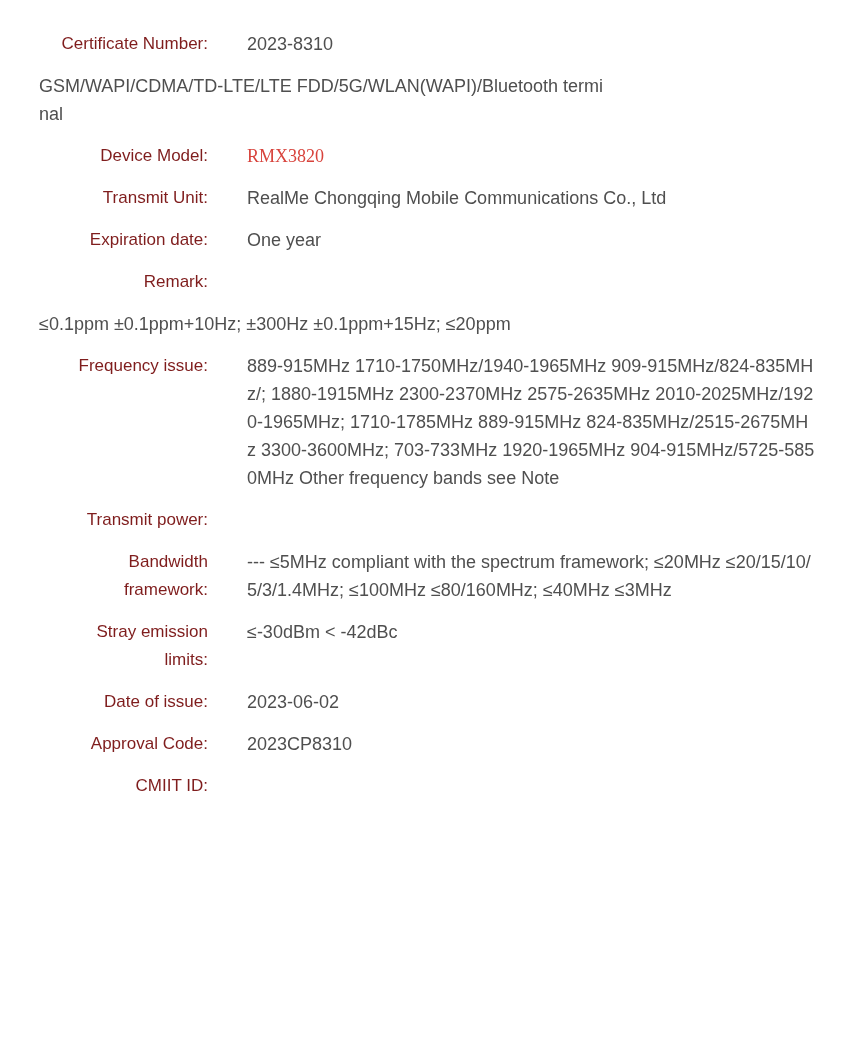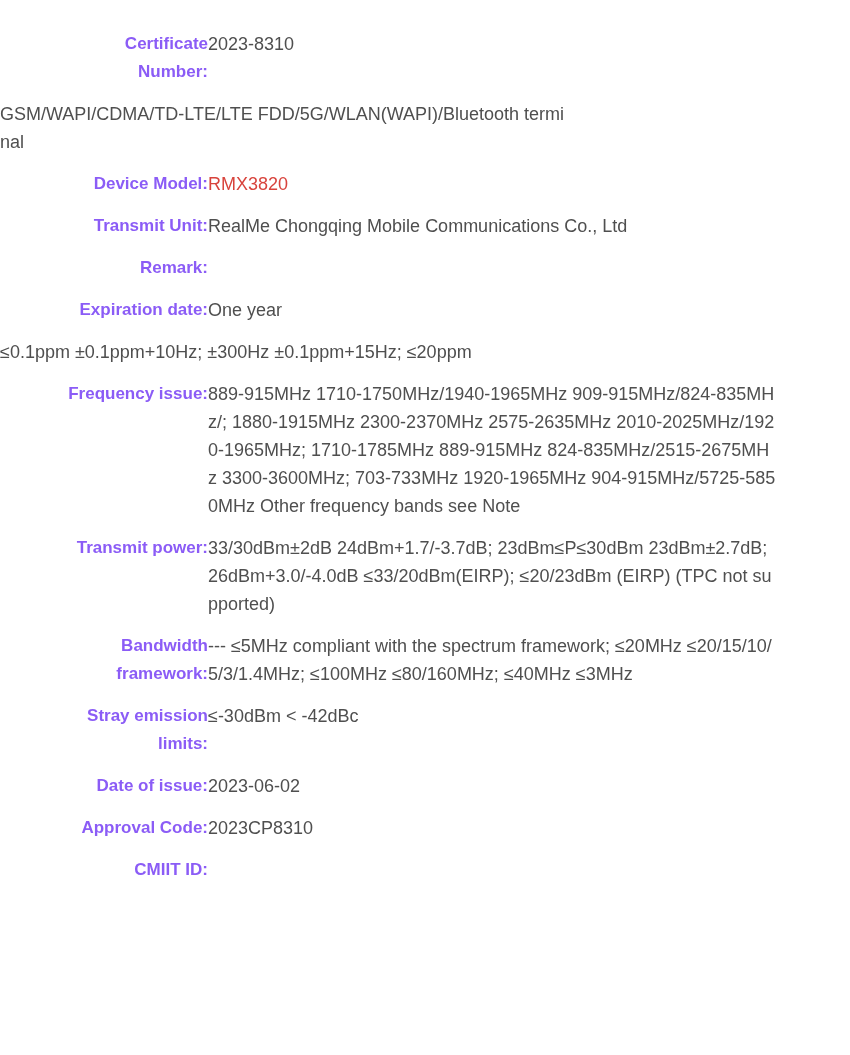--- a/index.html
+++ b/index.html
@@ -17,35 +17,37 @@
   }
   .row {
     display: flex;
     align-items: flex-start;
     margin-bottom: 14px;
   }
   .label {
     width: 155px;
     margin-left: 53px;
     text-align: right;
-    font-weight: bold;
+    font-weight: normal;
     font-size: 17px;
     line-height: 28px;
-    color: #8b5cf6;
+    color: #7f1d1d;
   }
   .value {
     width: 568px;
+    margin-left: 39px;
     font-size: 18px;
     line-height: 28px;
     color: #4f4f4f;
     word-break: break-all;
     min-height: 28px;
   }
   .value.model {
     color: #d8433c;
+    font-family: Liberation Serif, serif;
   }
 </style>
 </head>
 <body>
 
 <div class="page">
 
   <div class="row">
     <div class="label">Certificate Number:</div>
     <div class="value">2023-8310</div>
@@ -59,41 +61,40 @@
     <div class="label">Device Model:</div>
     <div class="value model">RMX3820</div>
   </div>
 
   <div class="row">
     <div class="label">Transmit Unit:</div>
     <div class="value">RealMe Chongqing Mobile Communications Co., Ltd</div>
   </div>
 
   <div class="row">
-    <div class="label">Remark:</div>
-    <div class="value"></div>
+    <div class="label">Expiration date:</div>
+    <div class="value">One year</div>
   </div>
 
   <div class="row">
-    <div class="label">Expiration date:</div>
-    <div class="value">One year</div>
+    <div class="label">Remark:</div>
+    <div class="value"></div>
   </div>
 
   <div class="row">
     <div class="value">≤0.1ppm ±0.1ppm+10Hz; ±300Hz ±0.1ppm+15Hz; ≤20ppm</div>
   </div>
 
   <div class="row">
     <div class="label">Frequency issue:</div>
     <div class="value">889-915MHz 1710-1750MHz/1940-1965MHz 909-915MHz/824-835MHz/; 1880-1915MHz 2300-2370MHz 2575-2635MHz 2010-2025MHz/1920-1965MHz; 1710-1785MHz 889-915MHz 824-835MHz/2515-2675MHz 3300-3600MHz; 703-733MHz 1920-1965MHz 904-915MHz/5725-5850MHz Other frequency bands see Note</div>
   </div>
 
   <div class="row">
     <div class="label">Transmit power:</div>
-    <div class="value">33/30dBm±2dB 24dBm+1.7/-3.7dB; 23dBm≤P≤30dBm 23dBm±2.7dB; 26dBm+3.0/-4.0dB ≤33/20dBm(EIRP); ≤20/23dBm (EIRP) (TPC not supported)</div>
   </div>
 
   <div class="row">
     <div class="label">Bandwidth framework:</div>
     <div class="value">--- ≤5MHz compliant with the spectrum framework; ≤20MHz ≤20/15/10/5/3/1.4MHz; ≤100MHz ≤80/160MHz; ≤40MHz ≤3MHz</div>
   </div>
 
   <div class="row">
     <div class="label">Stray emission limits:</div>
     <div class="value">≤-30dBm &lt; -42dBc</div>

